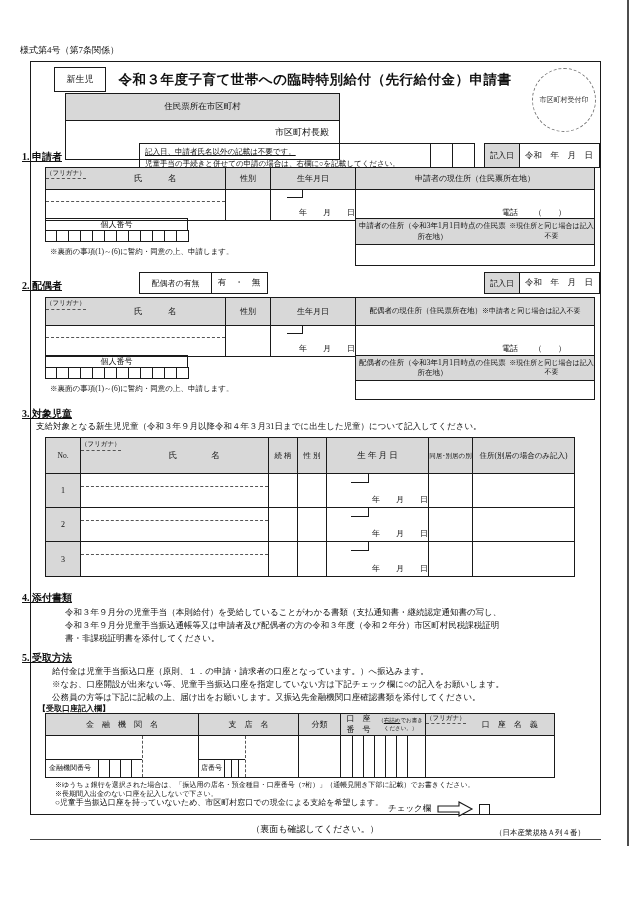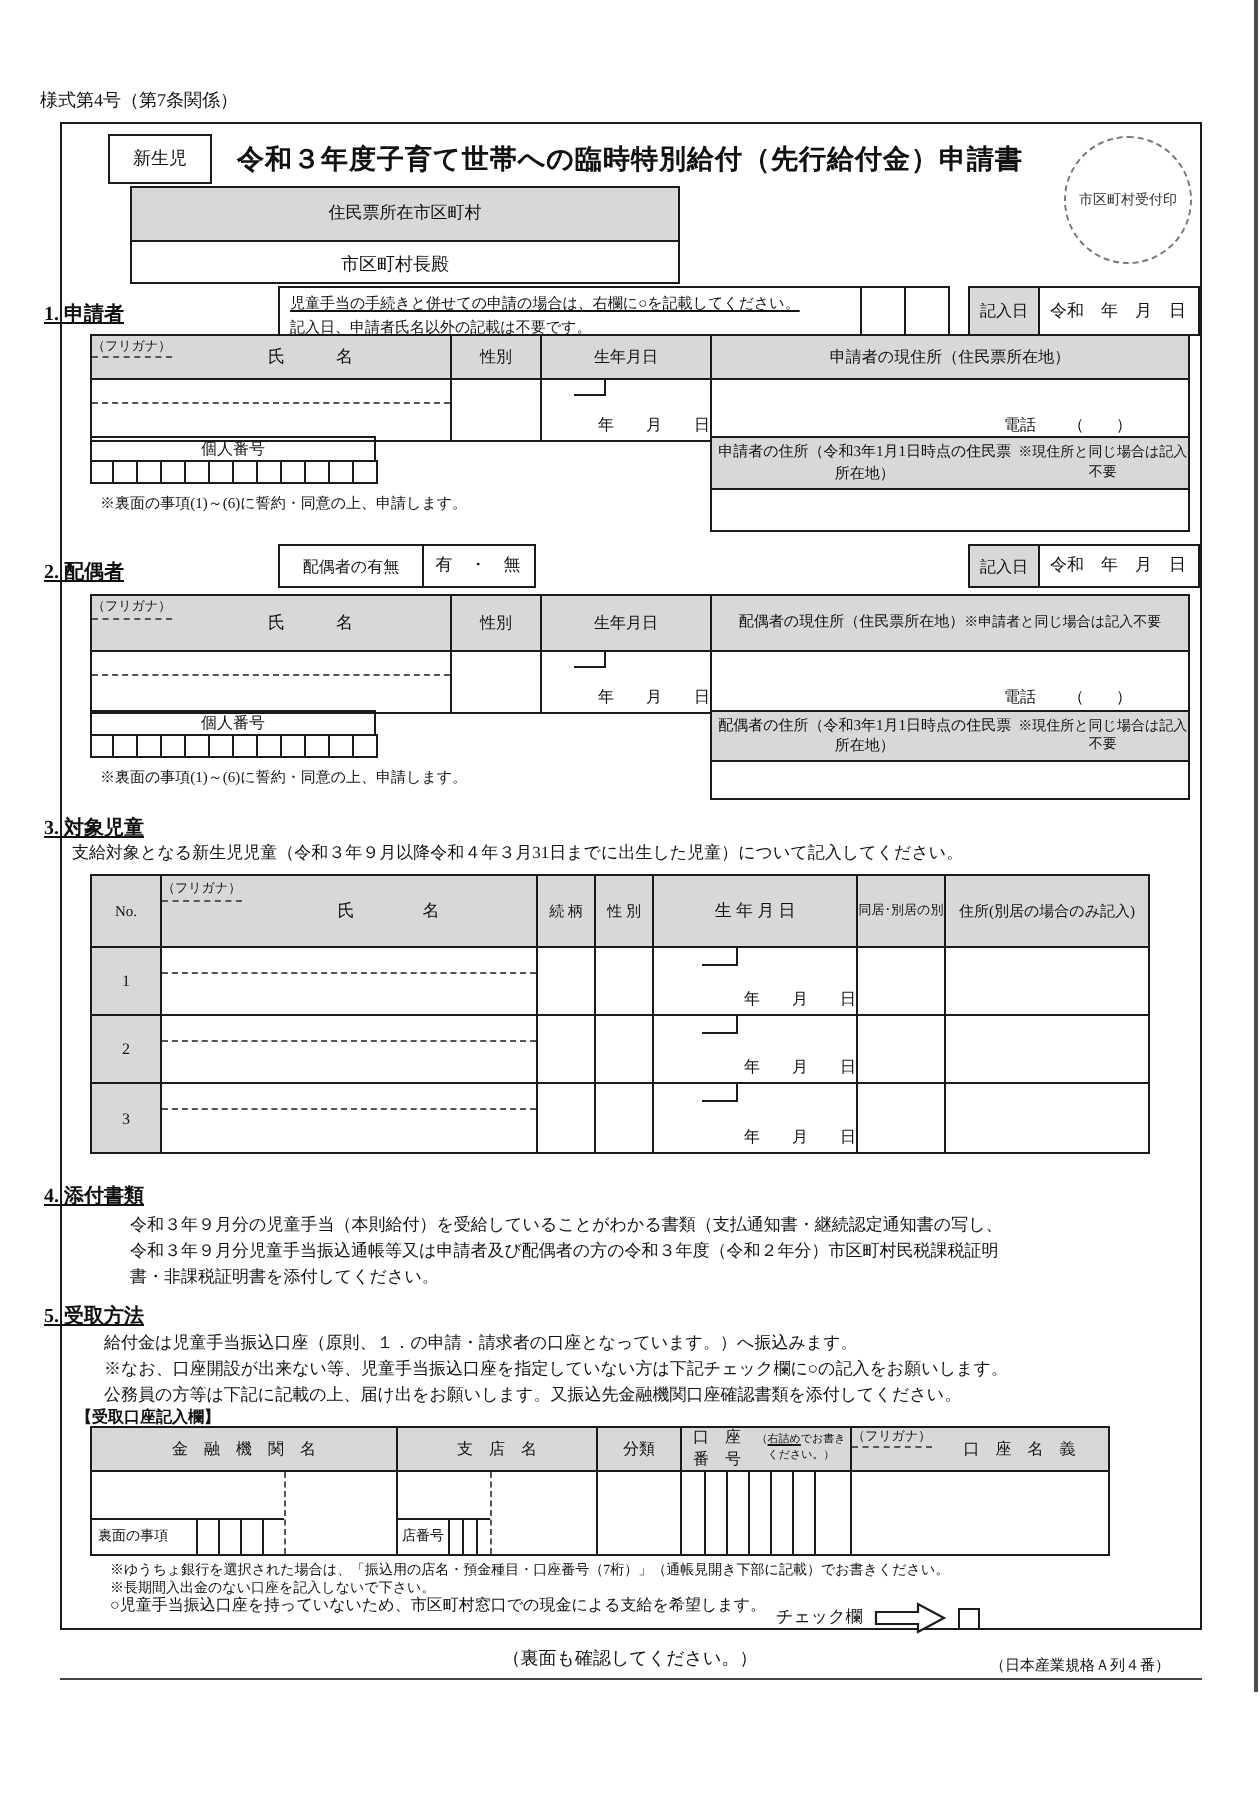--- a/index.html
+++ b/index.html
@@ -45,27 +45,27 @@
   <div class="abs" style="left:30px;top:61px;width:571px;height:754px;border:1.5px solid #1a1a1a"></div>
 
   <div class="abs bd cc f9" style="left:54px;top:67px;width:52px;height:25px">新生児</div>
   <div class="abs f13 bold" style="left:110px;top:71px;width:410px;text-align:center;font-size:13.5px;letter-spacing:.5px">令和３年度子育て世帯への臨時特別給付（先行給付金）申請書</div>
   <div class="abs cc col f7" style="left:532px;top:68px;width:64px;height:64px;border:1px dashed #777;border-radius:50%;color:#333;line-height:1.5">
     <span>市区町村</span>
     <span>受付印</span>
   </div>
   <div class="abs bd" style="left:65px;top:93px;width:275px">
     <div class="gy hb cc f85" style="height:27px">住民票所在市区町村</div>
-    <div class="f9" style="height:20px;line-height:23px;text-align:center;padding-right:10px">市区町村長殿</div>
+    <div class="f9" style="height:38px;line-height:23px;text-align:right;padding-right:10px">市区町村長殿</div>
   </div>
 
   <div class="abs f10 bold u" style="left:22px;top:150px">1. 申請者</div>
   <div class="abs bd f75" style="left:139px;top:143px;width:292px;height:30px;padding:2px 5px;line-height:1.6">
+    <div class="u">記入日、申請者氏名以外の記載は不要です。</div>
     <div class="u">児童手当の手続きと併せての申請の場合は、右欄に○を記載してください。</div>
-    <div class="u">記入日、申請者氏名以外の記載は不要です。</div>
   </div>
   <div class="abs bd" style="left:430px;top:143px;width:23px;height:25px"></div>
   <div class="abs bd" style="left:452px;top:143px;width:23px;height:25px;border-left:none"></div>
   <div class="abs bd gy cc f8" style="left:484px;top:143px;width:36px;height:25px">記入日</div>
   <div class="abs bd cc f85" style="left:519px;top:143px;width:81px;height:25px;border-left:none">令和　年　月　日</div>
 
   <div class="abs bd" style="left:45px;top:167px;width:550px">
     <div class="row hb" style="height:22px">
       <div class="cell gy col" style="width:180px">
         <div class="cc f65 dash" style="height:11px">（フリガナ）</div>
@@ -258,21 +258,21 @@
       </div>
       <div class="cell gy col last" style="flex:1">
         <div class="cc f65 dash" style="height:10px">（フリガナ）</div>
         <div class="cc f8" style="flex:1">口　座　名　義</div>
       </div>
     </div>
     <div class="row" style="height:41px">
       <div class="cell" style="width:153px">
         <div class="vdash" style="left:96px"></div>
         <div class="abs row" style="left:0;top:23px;width:96px;height:18px;border-top:1px solid #1a1a1a">
-          <div class="f7" style="padding:3px 0 0 3px;width:52px">裏面の事項</div>
+          <div class="f7" style="padding:3px 0 0 3px;width:52px">金融機関番号</div>
           <div class="row">
             <div style="width:11px;border-left:1px solid #1a1a1a"></div>
               <div style="width:11px;border-left:1px solid #1a1a1a"></div>
               <div style="width:11px;border-left:1px solid #1a1a1a"></div>
               <div style="width:11px;border-left:1px solid #1a1a1a"></div>
           </div>
         </div>
       </div>
       <div class="cell" style="width:100px">
         <div class="vdash" style="left:46px"></div>

